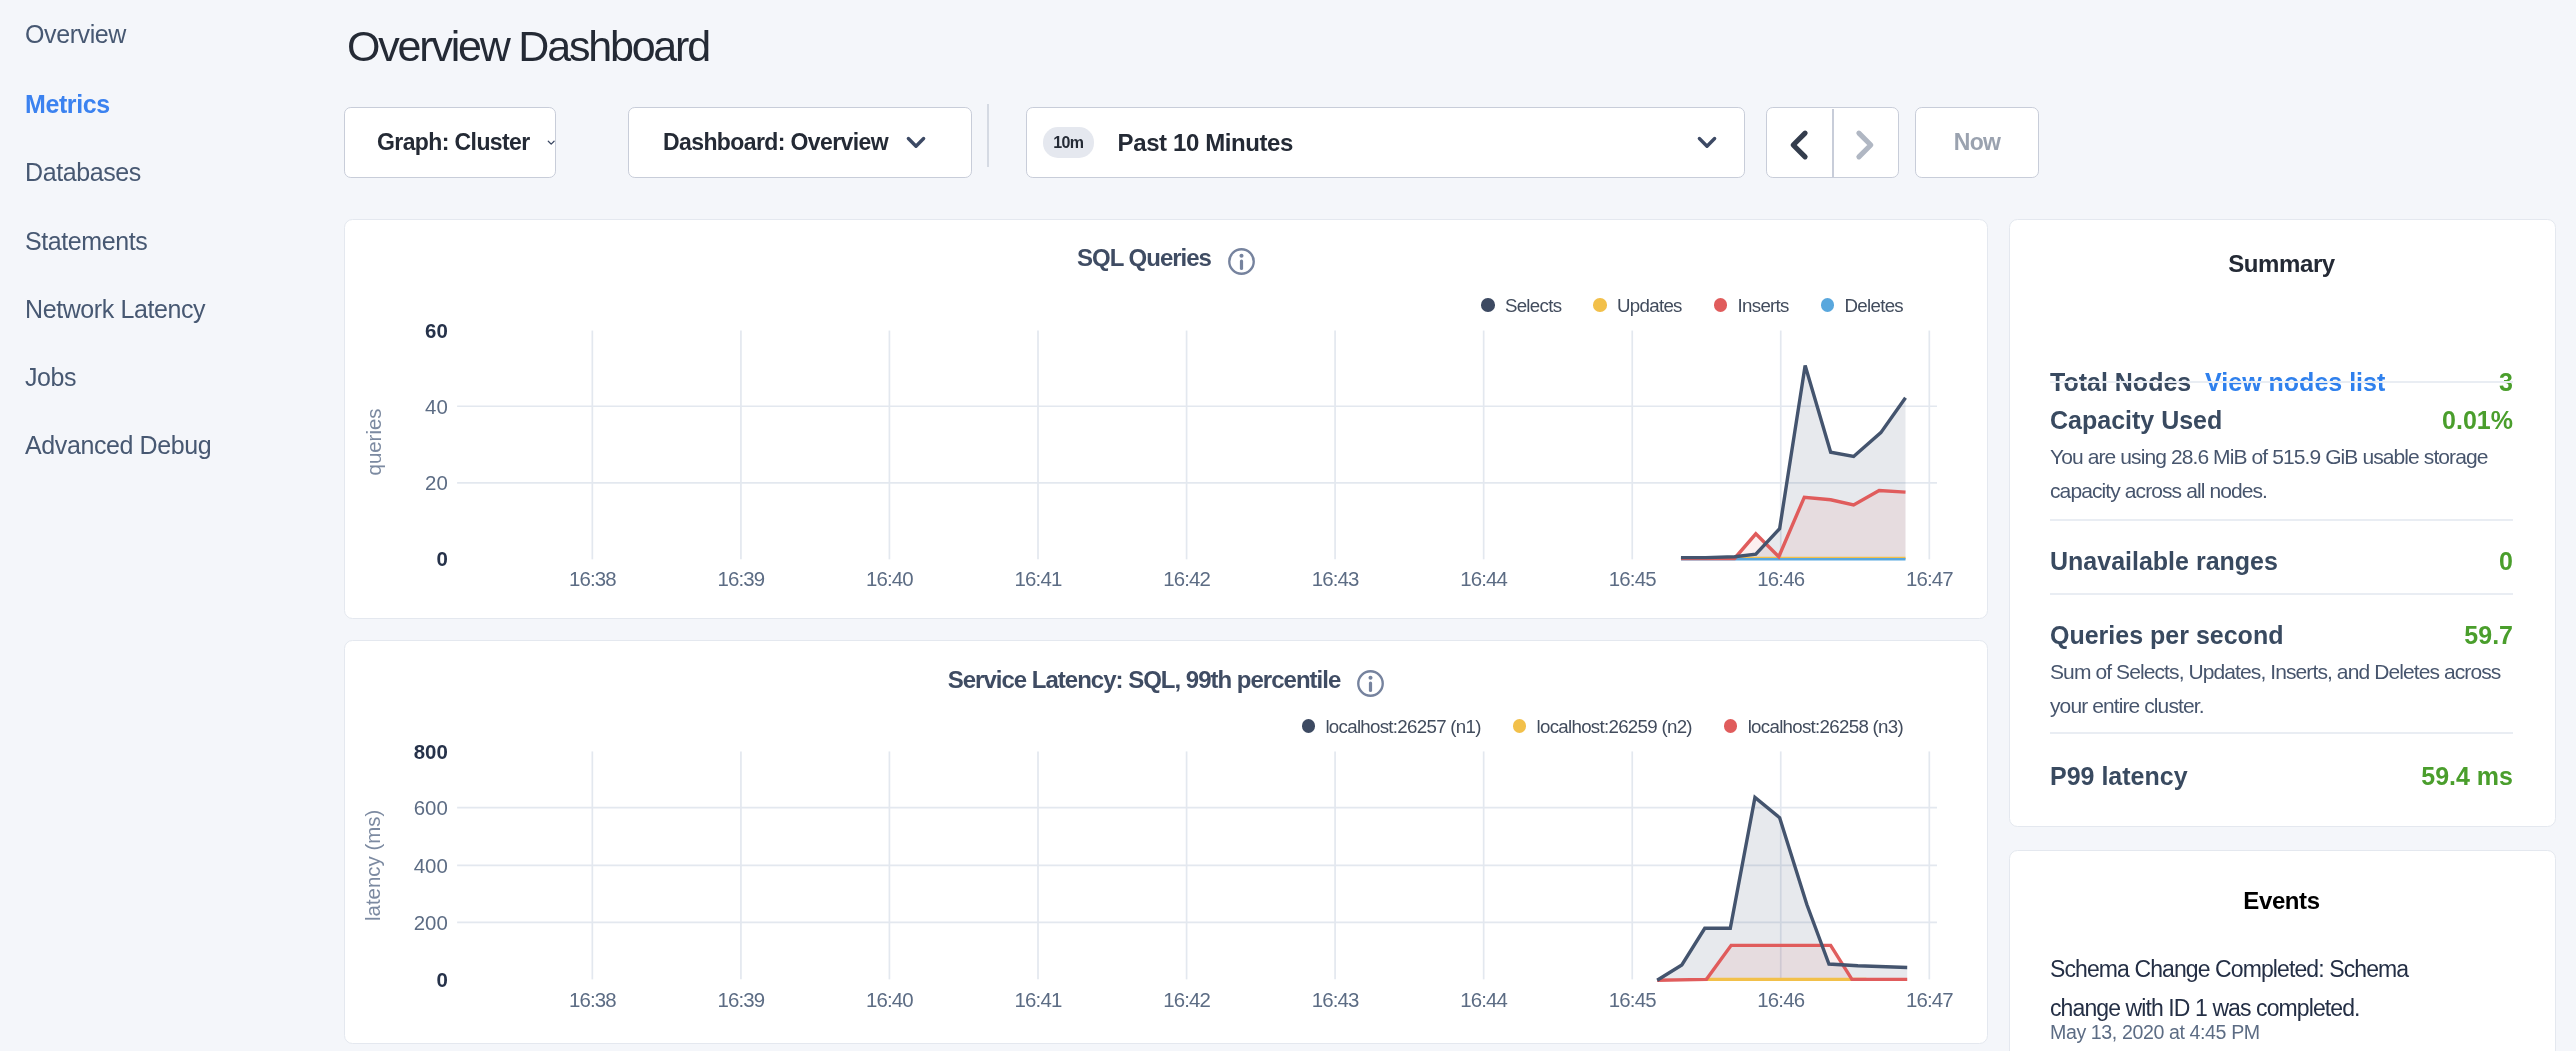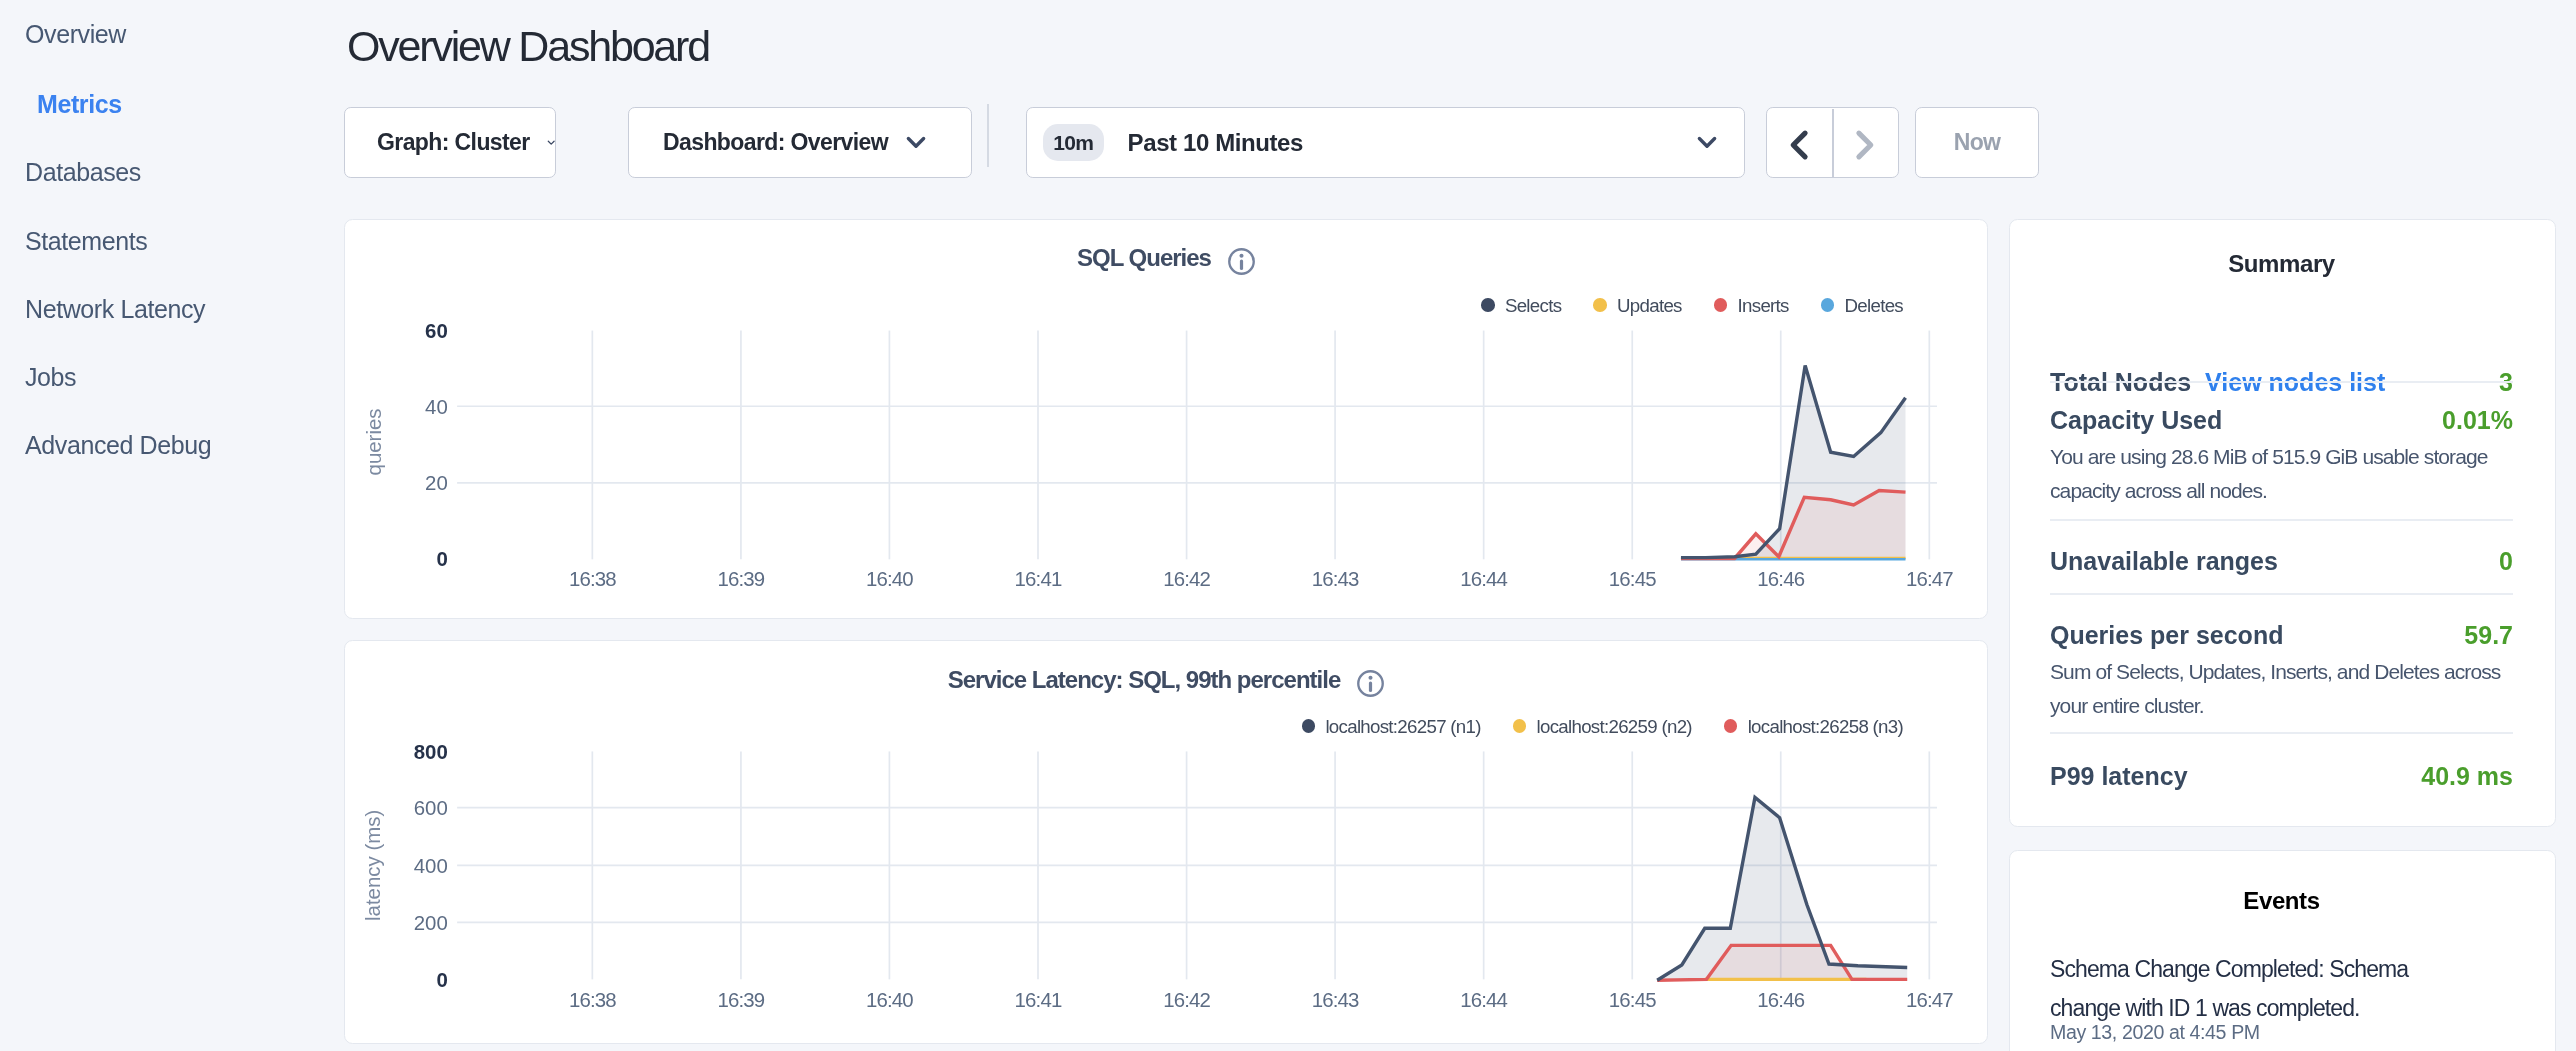--- a/index.html
+++ b/index.html
@@ -1,18 +1,18 @@
 <!DOCTYPE html>
 <html style="font-size:13.6px"><head>
 <meta charset="utf-8">
 <style>
   * { margin:0; padding:0; box-sizing:border-box; }
   html,body { width:2576px; height:1051px; background:#f4f6fa; font-family:"Liberation Sans", sans-serif; overflow:hidden; }
   .nav { position:absolute; left:25px; color:#475872; font-size:25px; letter-spacing:-0.4px; }
-  .nav.active { color:#3b82f0; font-weight:bold;margin-left:12px; }
+  .nav.active { color:#3b82f0; font-weight:bold; }
   .card { position:absolute; background:#fff; border:1.7px solid #e4e8ef; border-radius:8.5px; }
   .btn { position:absolute; top:107px; height:71px; background:#fff; border:1.7px solid #c8cdd9; border-radius:6.8px; display:flex; align-items:center; color:#242a35; font-weight:bold; font-size:23px; letter-spacing:-0.6px; white-space:nowrap; }
 </style>
 </head>
 <body>
 
 <div class="nav" style="top:20.4px;">Overview</div>
 <div class="nav active" style="top:90px;">Metrics</div>
 <div class="nav" style="top:158px;">Databases</div>
 <div class="nav" style="top:227px;">Statements</div>
@@ -24,21 +24,21 @@
 
 <div class="btn" style="left:344px; width:212px; padding-left:32px;">Graph: Cluster<svg width="22" height="13.6" viewBox="0 0 26 16" style="margin-left:17px;">
       <path d="M4 3 L13 12 L22 3" fill="none" stroke="#3c4964" stroke-width="4" stroke-linecap="round" stroke-linejoin="round"></path>
     </svg></div>
 <div class="btn" style="left:628px; width:344px; padding-left:34px;">Dashboard: Overview<svg width="22" height="13.6" viewBox="0 0 26 16" style="margin-left:17px;">
       <path d="M4 3 L13 12 L22 3" fill="none" stroke="#3c4964" stroke-width="4" stroke-linecap="round" stroke-linejoin="round"></path>
     </svg></div>
 <div style="position:absolute; left:987px; top:104px; width:1.7px; height:63px; background:#d5dae3;"></div>
 
 <div class="btn" style="left:1026px; width:719px; padding-left:16px;">
-  <span style="background:#e5e8ef; border-radius:15px; padding:6.8px 10.2px; font-size:21px; color:#242a35;">10m</span>
+  <span style="background:#e5e8ef; border-radius:15px; padding:6.8px 10.2px; font-size:16px; color:#242a35;">10m</span>
   <span style="margin-left:24px; font-size:24px; letter-spacing:-0.4px;">Past 10 Minutes</span>
   <svg width="22" height="13.6" viewBox="0 0 26 16" style="position:absolute; right:26px;">
       <path d="M4 3 L13 12 L22 3" fill="none" stroke="#3c4964" stroke-width="4" stroke-linecap="round" stroke-linejoin="round"></path>
     </svg>
 </div>
 <div class="btn" style="left:1766px; width:133px;"></div>
 <div style="position:absolute; left:1832px; top:109px; width:1.7px; height:68px; background:#c8cdd9;"></div>
 <svg style="position:absolute; left:1783px; top:128px;" width="34" height="34" viewBox="0 0 40 40">
     <path d="M26 6 L12 20 L26 34" fill="none" stroke="#343d4d" stroke-width="6" stroke-linecap="round" stroke-linejoin="round"></path>
   </svg>
@@ -165,21 +165,21 @@
   <div style="position:absolute; top:113px; width:100%; font-size:25px; font-weight:bold; color:#394a60;margin-top:36px;">Total Nodes&nbsp;&nbsp;<a style="color:#2f80ed;">View nodes list</a><span style="float:right; color:#4a9e2c;">3</span></div>
   <div style="position:absolute; top:162px; width:100%; height:1.7px; background:#e9edf3;"></div>
   <div style="position:absolute; top:187px; width:100%; font-size:25px; font-weight:bold; color:#394a60;">Capacity Used<span style="float:right; color:#4a9e2c;">0.01%</span></div>
   <div style="position:absolute; top:221px; width:120%; font-size:21px; letter-spacing:-0.9px; color:#47556d; line-height:34px; white-space:nowrap;">You are using 28.6 MiB of 515.9 GiB usable storage<br>capacity across all nodes.</div>
   <div style="position:absolute; top:300px; width:100%; height:1.7px; background:#e9edf3;"></div>
   <div style="position:absolute; top:328px; width:100%; font-size:25px; font-weight:bold; color:#394a60;">Unavailable ranges<span style="float:right; color:#4a9e2c;">0</span></div>
   <div style="position:absolute; top:374px; width:100%; height:1.7px; background:#e9edf3;"></div>
   <div style="position:absolute; top:402px; width:100%; font-size:25px; font-weight:bold; color:#394a60;">Queries per second<span style="float:right; color:#4a9e2c;">59.7</span></div>
   <div style="position:absolute; top:436px; width:120%; font-size:21px; letter-spacing:-0.9px; color:#47556d; line-height:34px; white-space:nowrap;">Sum of Selects, Updates, Inserts, and Deletes across<br>your entire cluster.</div>
   <div style="position:absolute; top:513px; width:100%; height:1.7px; background:#e9edf3;"></div>
-  <div style="position:absolute; top:543px; width:100%; font-size:25px; font-weight:bold; color:#394a60;">P99 latency<span style="float:right; color:#4a9e2c;">40.9 ms</span></div>
+  <div style="position:absolute; top:543px; width:100%; font-size:25px; font-weight:bold; color:#394a60;">P99 latency<span style="float:right; color:#4a9e2c;">59.4 ms</span></div>
 </div>
 
 <div class="card" style="left:2009px; top:850px; width:547px; height:255px;"></div>
 <div style="position:absolute; left:2050px; top:850px; width:463px;">
   <div style="position:absolute; top:37px; width:100%; text-align:center; font-size:24px; letter-spacing:-0.4px; font-weight:bold; color:#000000;">Events</div>
   <div style="position:absolute; top:100px; width:120%; font-size:23px; letter-spacing:-0.9px; color:#242f45; line-height:39px; white-space:nowrap;">Schema Change Completed: Schema<br>change with ID 1 was completed.</div>
   <div style="position:absolute; top:171px; width:100%; font-size:19.6px; letter-spacing:-0.4px; color:#5c6c84;">May 13, 2020 at 4:45 PM</div>
 </div>
 
 

